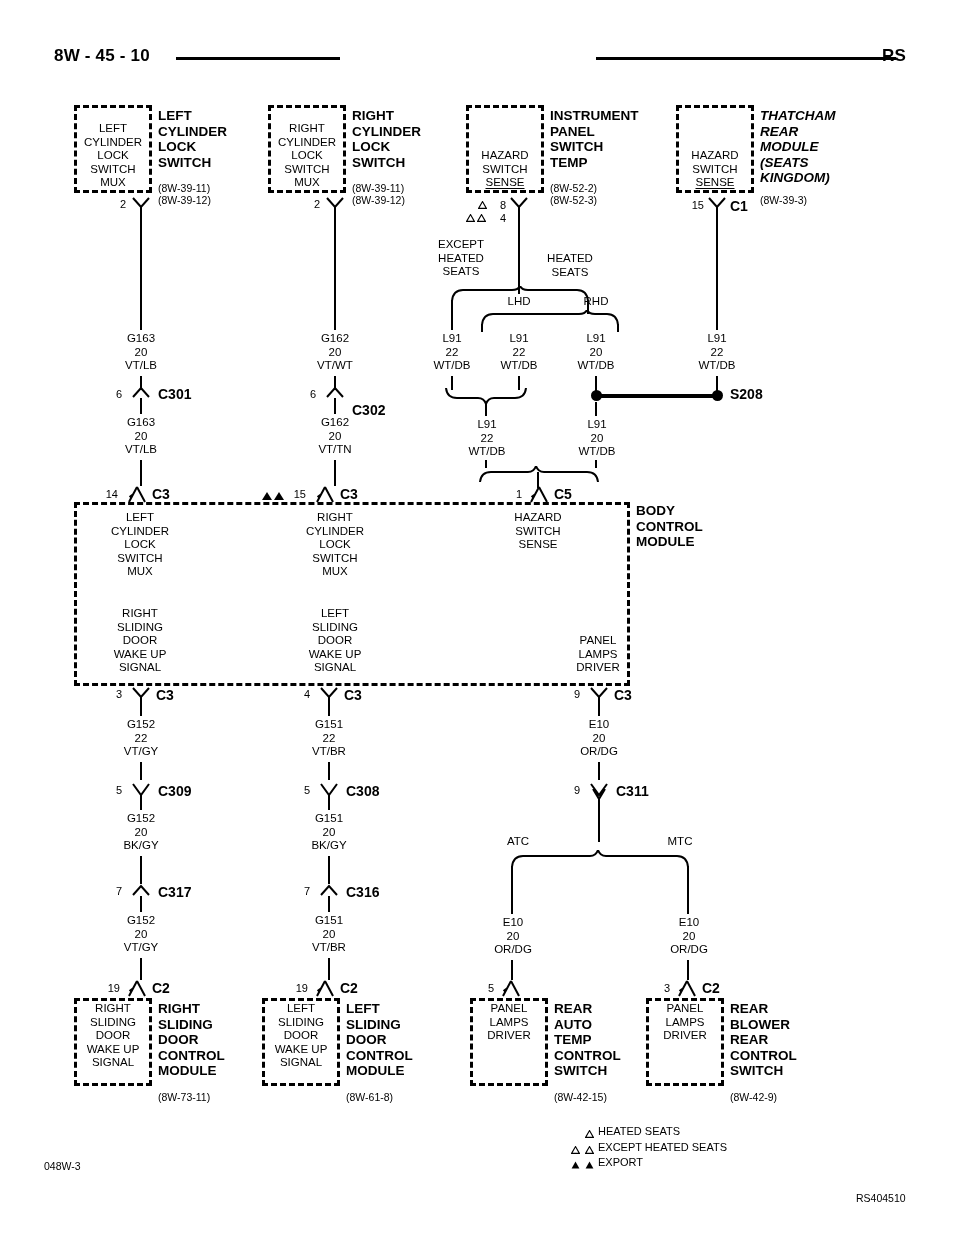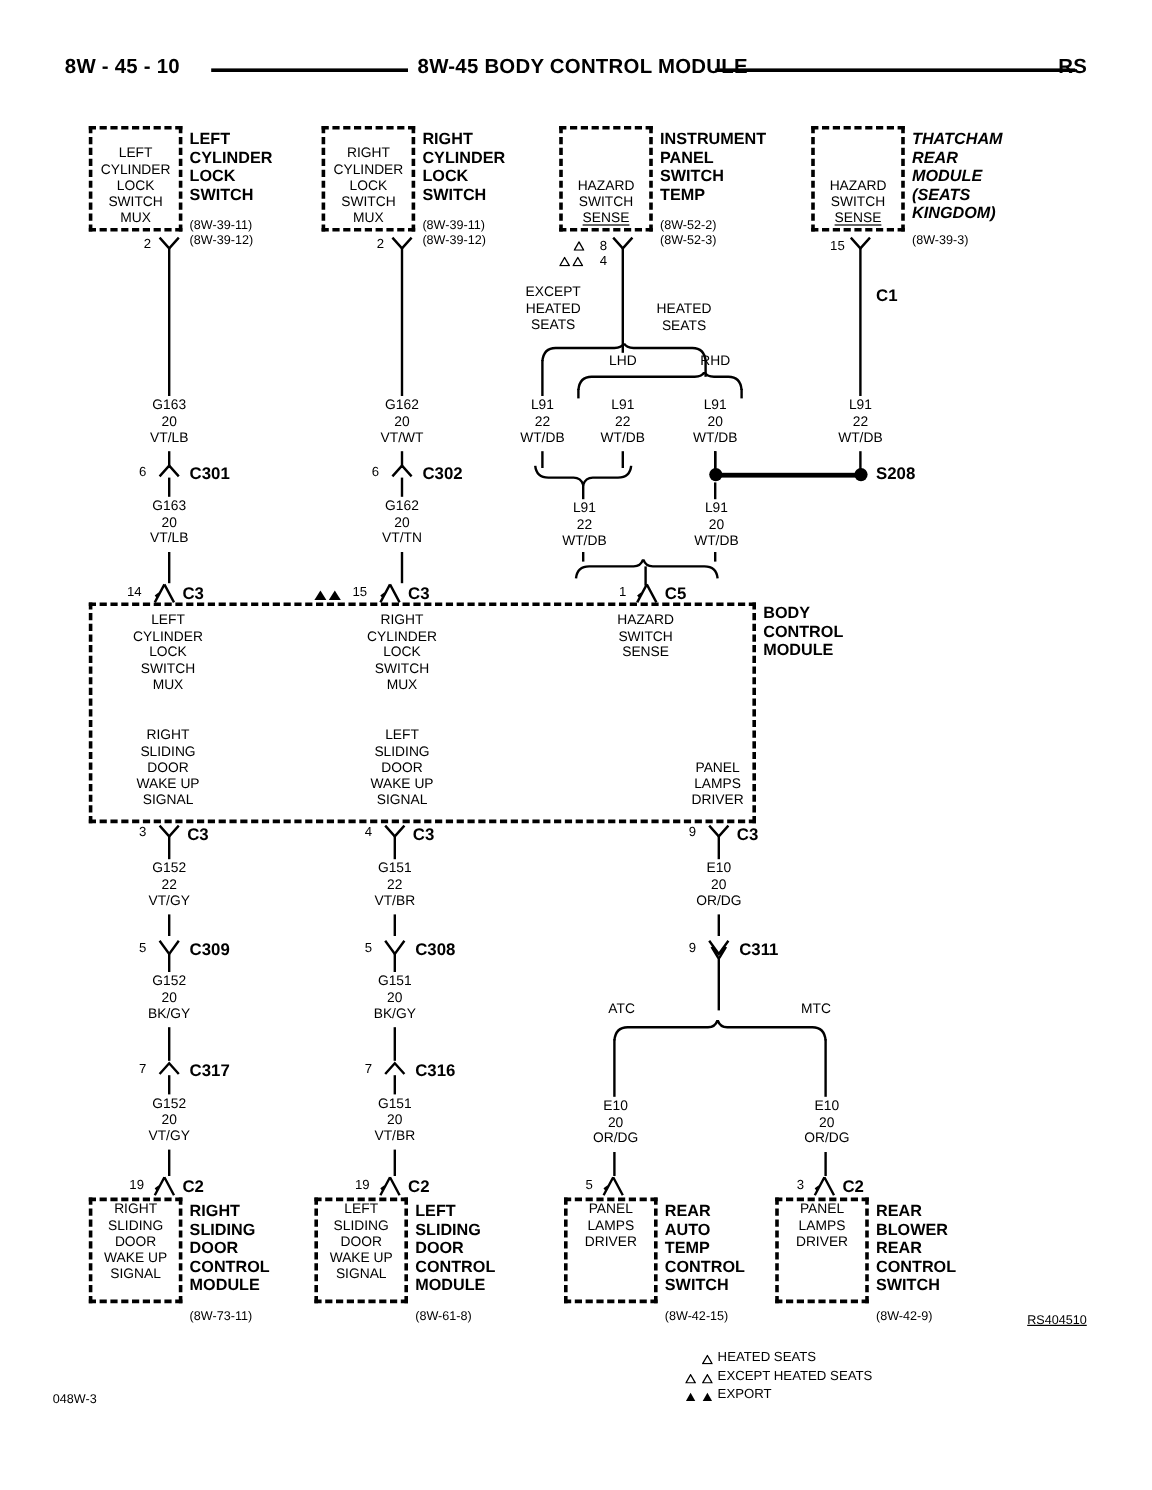--- a/index.html
+++ b/index.html
@@ -64,21 +64,20 @@
   u{text-decoration:underline;text-underline-offset:2px;}
 </style>
 </head>
 <body>
 
 <div class="pg">
 
   <div class="hdr">
     <div class="lbl left">8W - 45 - 10</div>
     <div class="rule r1"></div>
-    <div class="lbl center">8W-45 BODY CONTROL MODULE</div>
     <div class="rule r2"></div>
     <div class="lbl right">RS</div>
   </div>
 
   <div class="box" style="left:74px;top:105px;width:78px;height:88px;"></div>
   <div class="boxtxt" style="left:74px;top:122px;width:78px;">
     <div>LEFT</div>
     <div>CYLINDER</div>
     <div>LOCK</div>
     <div>SWITCH</div>
@@ -157,21 +156,21 @@
     <div>VT/WT</div>
   </div>
   <div class="v" style="left:334px;top:376px;height:14px;"></div>
 
   <div class="pin" style="left:298px;top:388px;width:18px;">6</div>
   <div class="conn" style="left:324px;top:384px;">
     <svg width="22" height="17" viewBox="0 0 22 17">
         <path d="M3 13 L11 4 L19 13" stroke="#000" stroke-width="2" fill="none"></path>
       </svg>
   </div>
-  <div class="cname" style="left:352px;top:386px;text-align:right;">C302</div>
+  <div class="cname" style="left:352px;top:402px;text-align:right;">C302</div>
   <div class="v" style="left:334px;top:398px;height:16px;"></div>
 
   <div class="t c" style="left:335px;top:416px;">
     <div>G162</div>
     <div>20</div>
     <div>VT/TN</div>
   </div>
   <div class="v" style="left:334px;top:460px;height:26px;"></div>
 
   <div class="box" style="left:466px;top:105px;width:78px;height:88px;"></div>
@@ -311,21 +310,21 @@
   </div>
   <div class="sidesub" style="left:760px;top:194px;">
     <div>(8W-39-3)</div>
   </div>
   <div class="pin" style="left:682px;top:199px;width:22px;">15</div>
   <div class="conn" style="left:706px;top:197px;">
     <svg width="22" height="17" viewBox="0 0 22 17">
         <path d="M3 1 L11 10 L19 1" stroke="#000" stroke-width="2" fill="none"></path>
       </svg>
   </div>
-  <div class="cname" style="left:730px;top:198px;margin-top:40px;">C1</div>
+  <div class="cname" style="left:730px;top:198px;">C1</div>
   <div class="v" style="left:716px;top:206px;height:124px;"></div>
   <div class="t c" style="left:717px;top:332px;">
     <div>L91</div>
     <div>22</div>
     <div>WT/DB</div>
   </div>
   <div class="v" style="left:716px;top:376px;height:16px;"></div>
 
   <div class="pin" style="left:100px;top:488px;width:18px;">14</div>
   <div class="conn" style="left:126px;top:486px;">
@@ -668,15 +667,15 @@
           </svg>
         <svg class="tw" width="9" height="8" viewBox="0 0 9 8">
             <path d="M4.5 0.6 L8.4 7.4 L0.6 7.4 Z" fill="#000"></path>
           </svg>
       </span>
       <span>EXPORT</span>
     </div>
   </div>
 
   <div class="foot" style="left:44px;top:1160px;">048W-3</div>
-  <div class="foot" style="left:856px;top:1094px;text-decoration:underline;">RS404510</div>
+  <div class="foot" style="left:856px;top:1192px;">RS404510</div>
 
 </div>
 
 </body></html>

